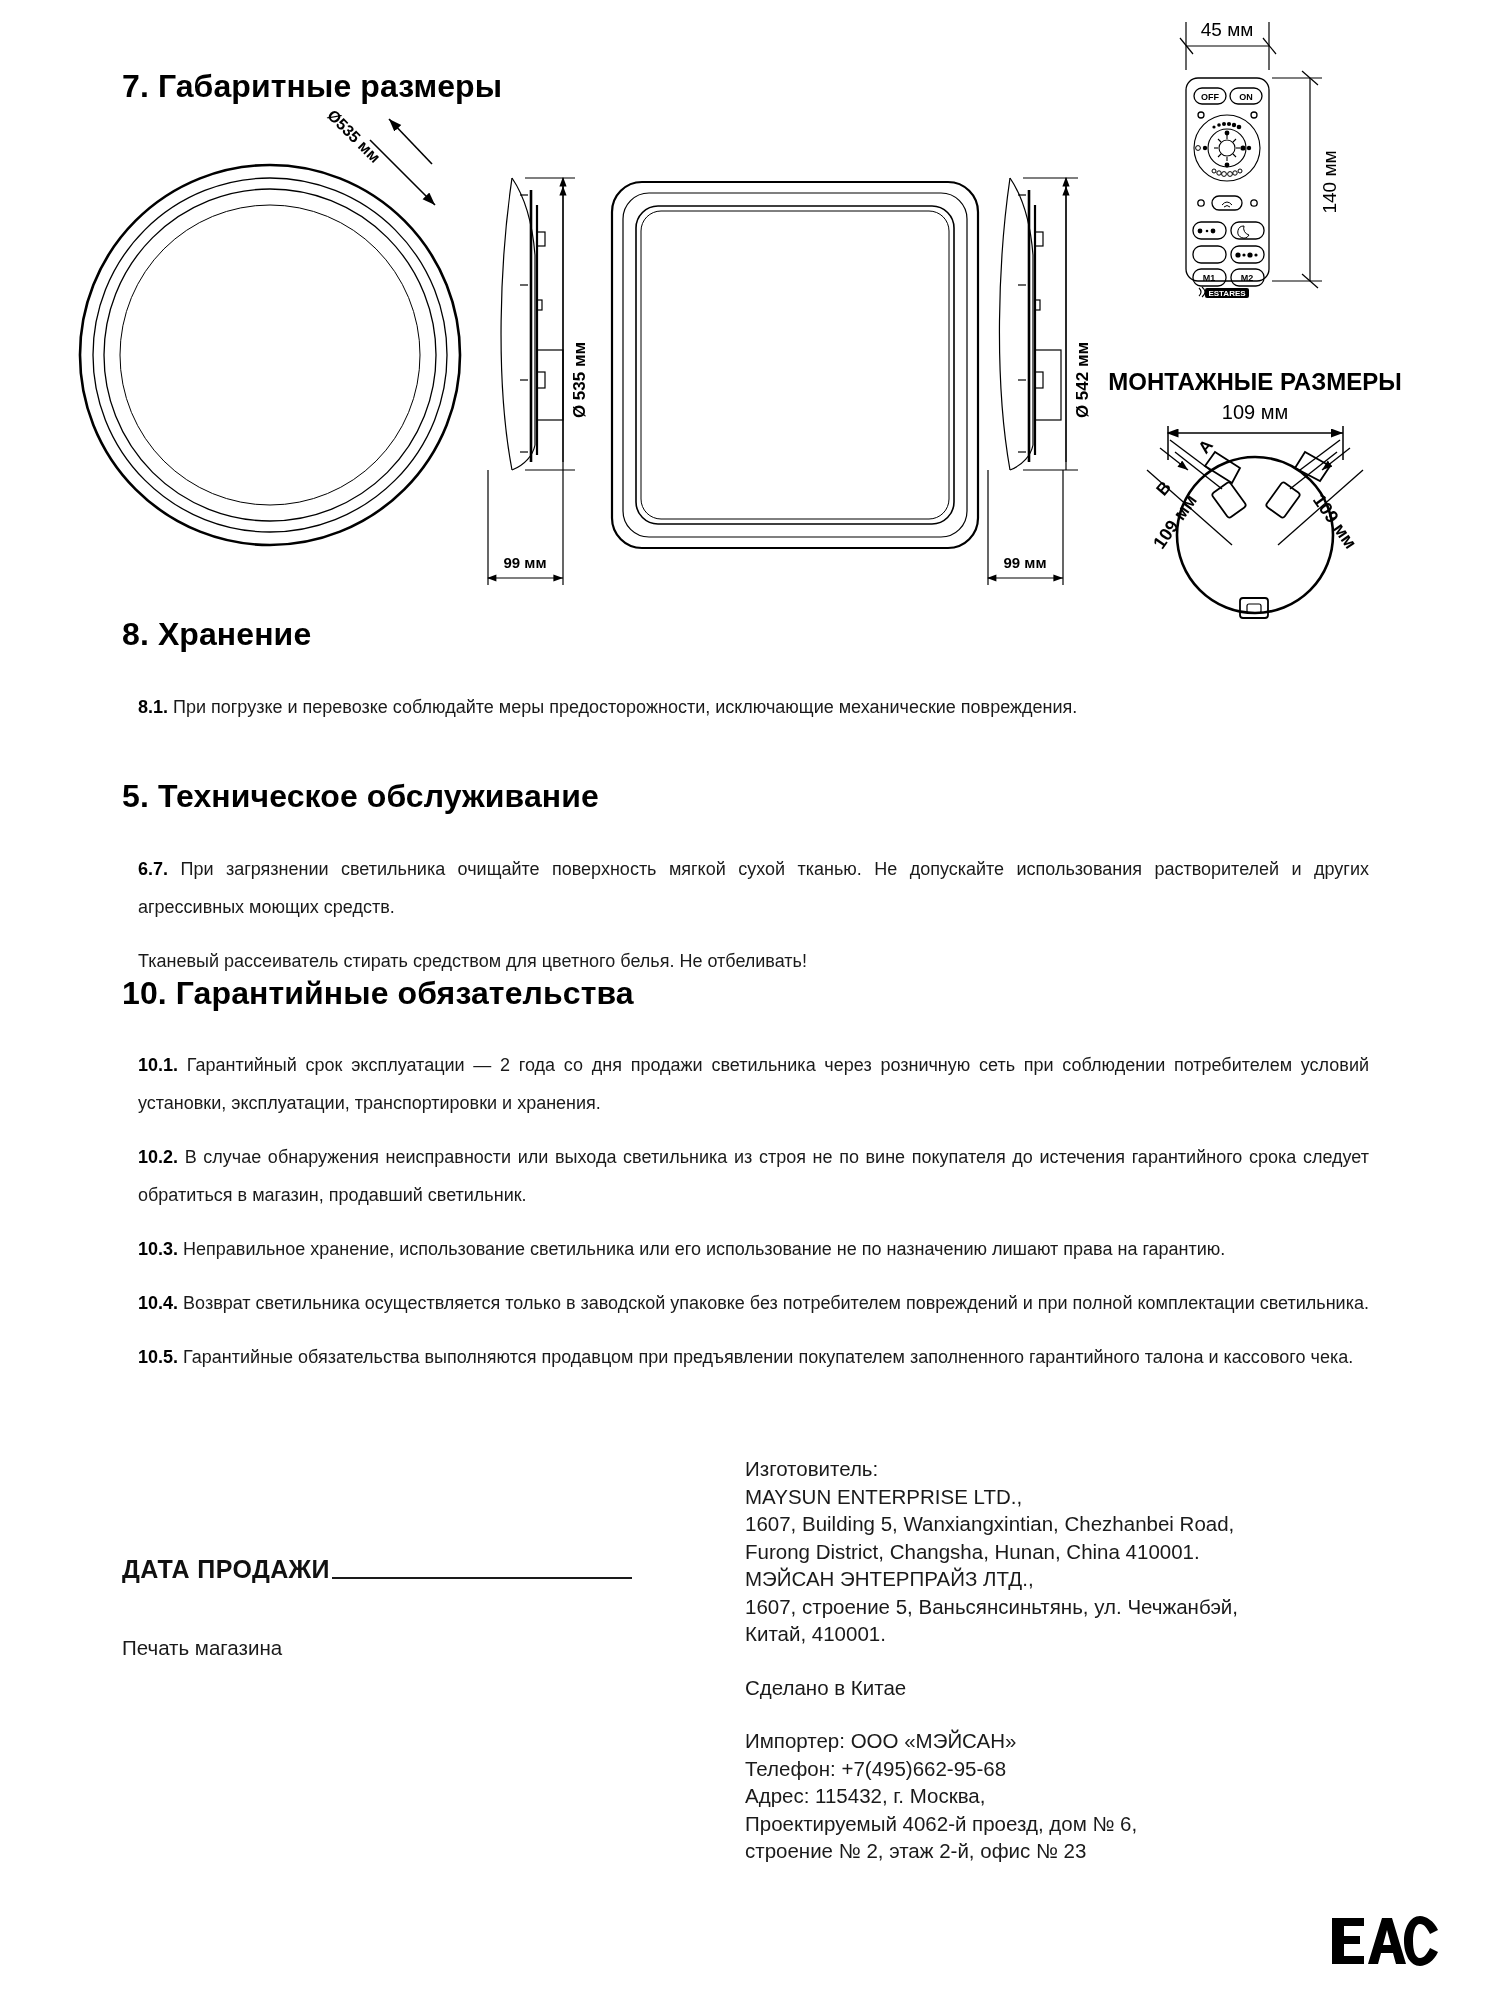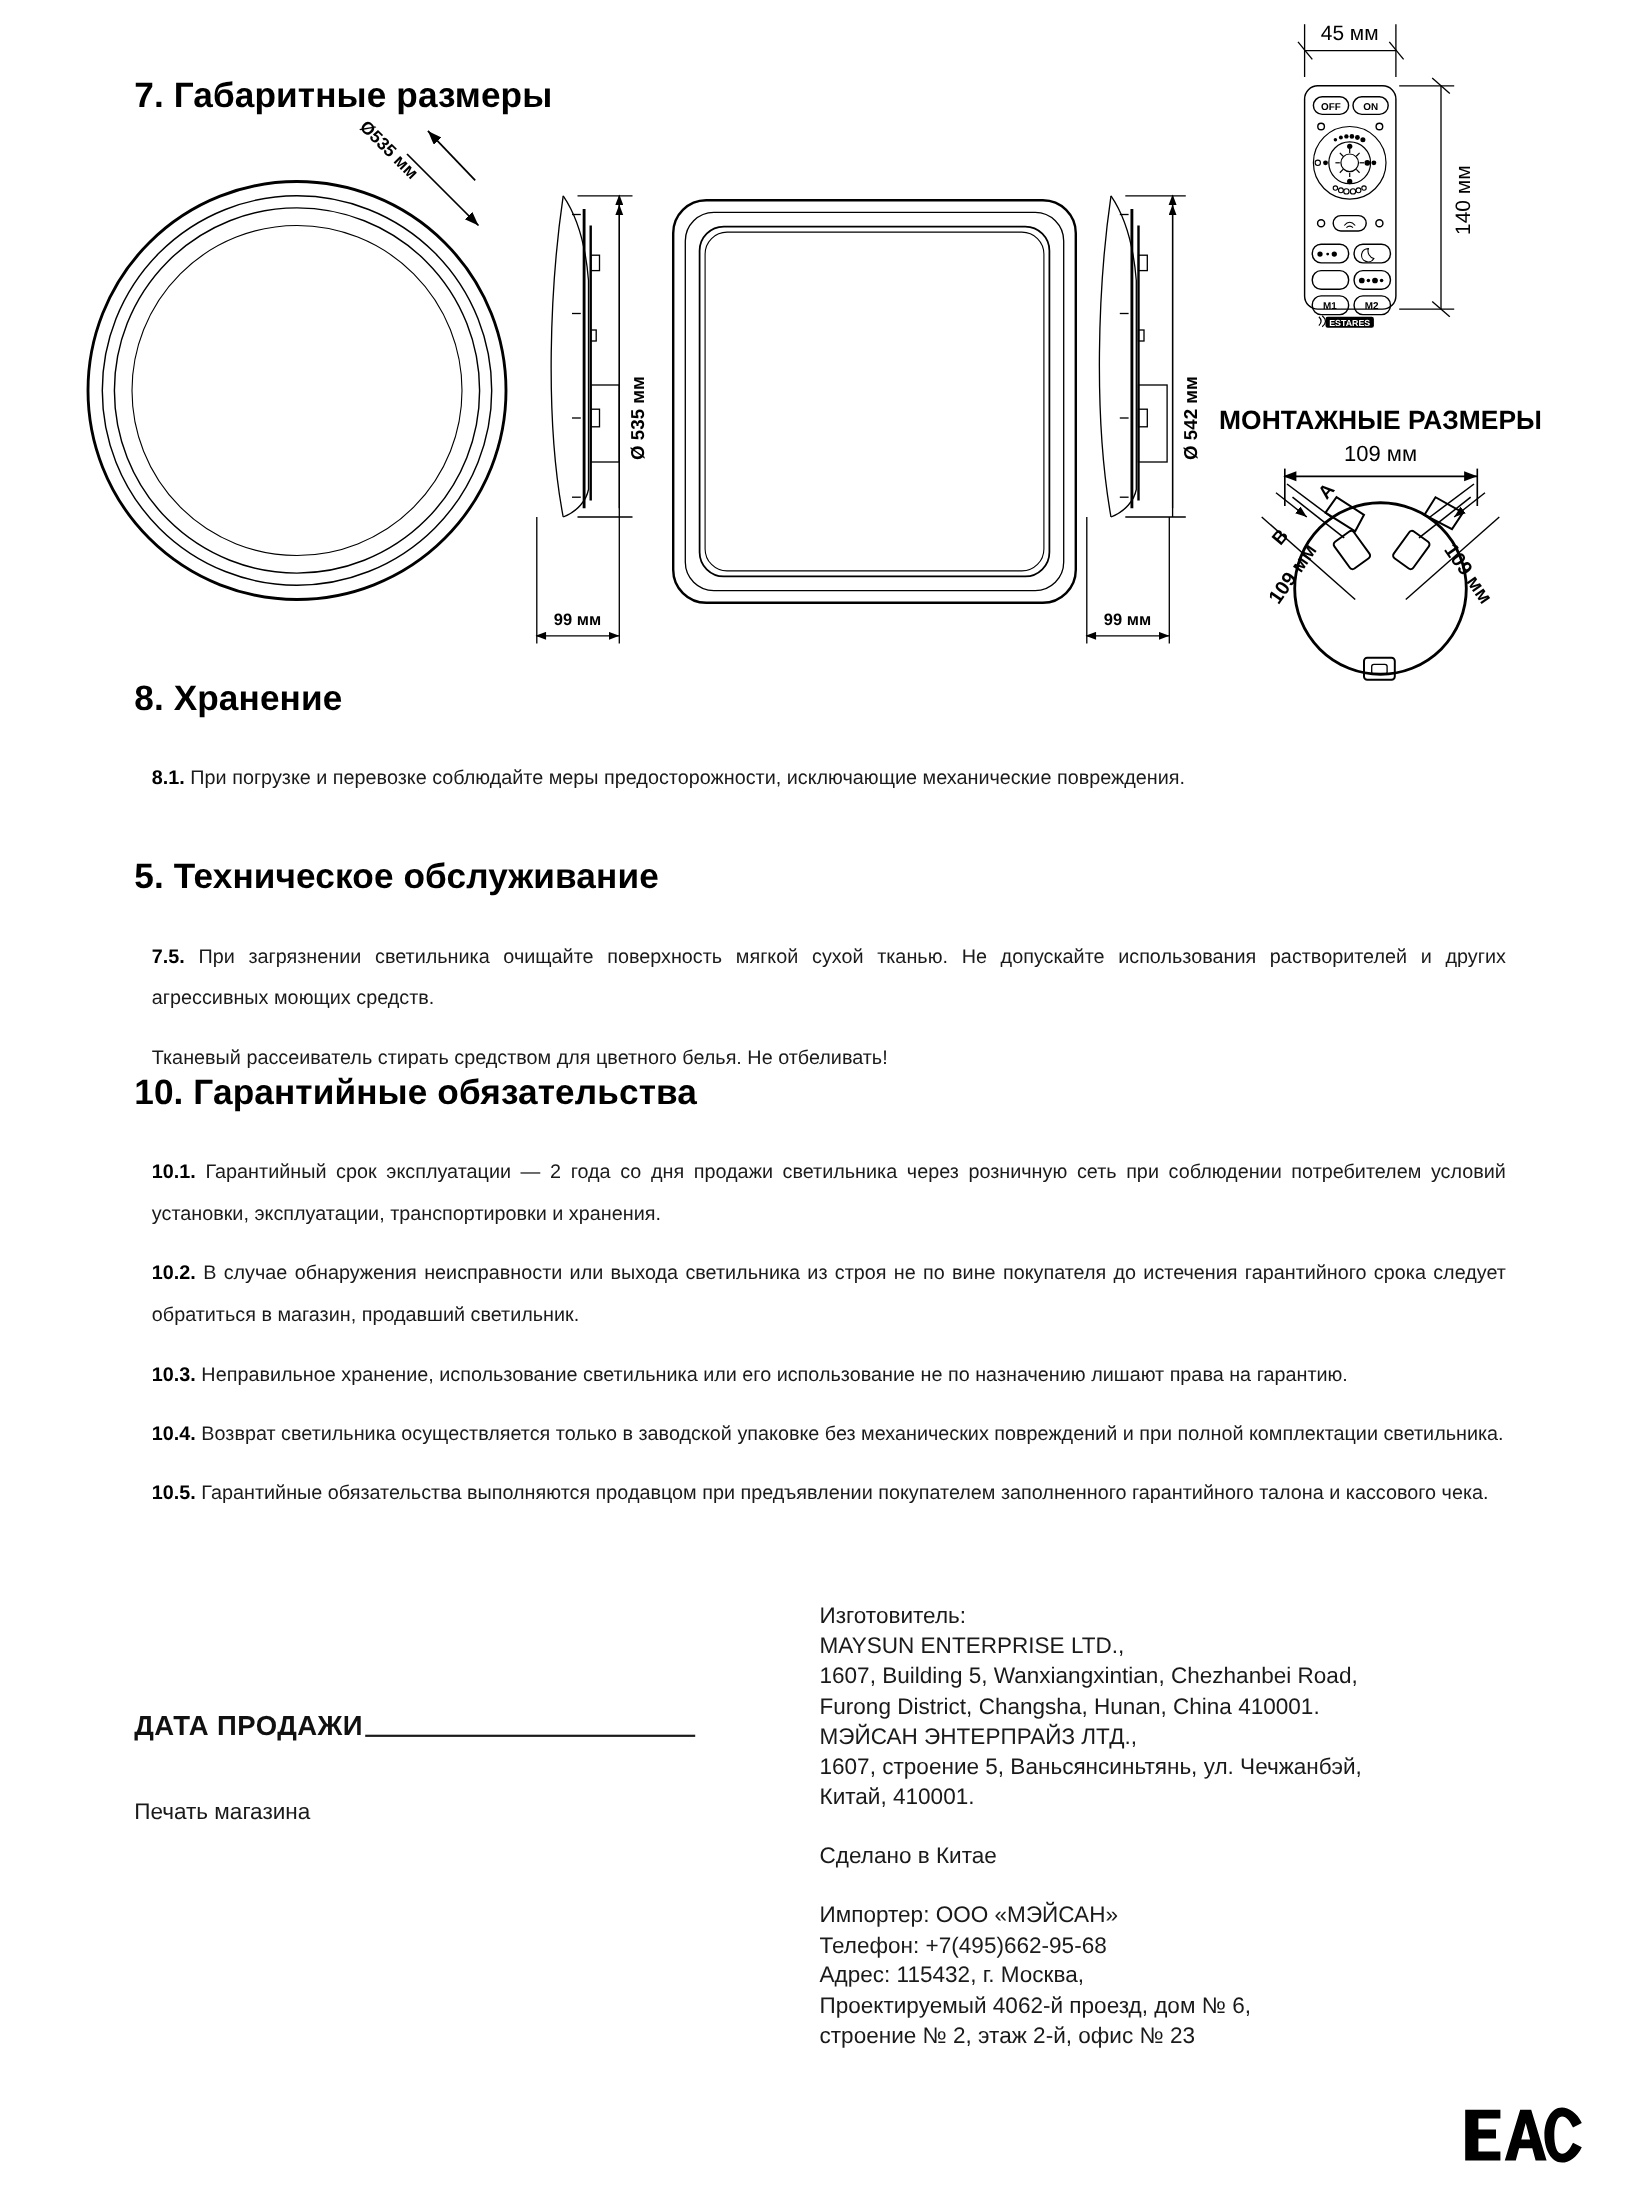--- a/index.html
+++ b/index.html
@@ -348,21 +348,21 @@
       <b>8.1.</b>
       <span>При погрузке и перевозке соблюдайте меры предосторожности, исключающие механические повреждения.</span>
     </p>
   </div>
 
   <div class="textcol" style="top:778px;">
     <div class="h-sec">5. Техническое обслуживание</div>
   </div>
   <div class="textcol" style="top:834px;">
     <p class="para">
-      <b>7.5.</b>
+      <b>6.7.</b>
       <span>При загрязнении светильника очищайте поверхность мягкой сухой тканью. Не допускайте использования растворителей и других агрессивных моющих средств.</span>
     </p>
     <p class="para para-nj">Тканевый рассеиватель стирать средством для цветного белья. Не отбеливать!</p>
   </div>
 
   <div class="textcol" style="top:975px;">
     <div class="h-sec">10. Гарантийные обязательства</div>
   </div>
   <div class="textcol" style="top:1030px;">
     <p class="para">
@@ -372,21 +372,21 @@
     <p class="para" style="margin-top:16px;">
       <b>10.2.</b>
       <span>В случае обнаружения неисправности или выхода светильника из строя не по вине покупателя до истечения гарантийного срока следует обратиться в магазин, продавший светильник.</span>
     </p>
     <p class="para" style="margin-top:16px;">
       <b>10.3.</b>
       <span>Неправильное хранение, использование светильника или его использование не по назначению лишают права на гарантию.</span>
     </p>
     <p class="para" style="margin-top:16px;">
       <b>10.4.</b>
-      <span>Возврат светильника осуществляется только в заводской упаковке без механических повреждений и при полной комплектации светильника.</span>
+      <span>Возврат светильника осуществляется только в заводской упаковке без потребителем повреждений и при полной комплектации светильника.</span>
     </p>
     <p class="para" style="margin-top:16px;">
       <b>10.5.</b>
       <span>Гарантийные обязательства выполняются продавцом при предъявлении покупателем заполненного гарантийного талона и кассового чека.</span>
     </p>
   </div>
 
   <div class="footer">
 
     <div class="sale-block">

